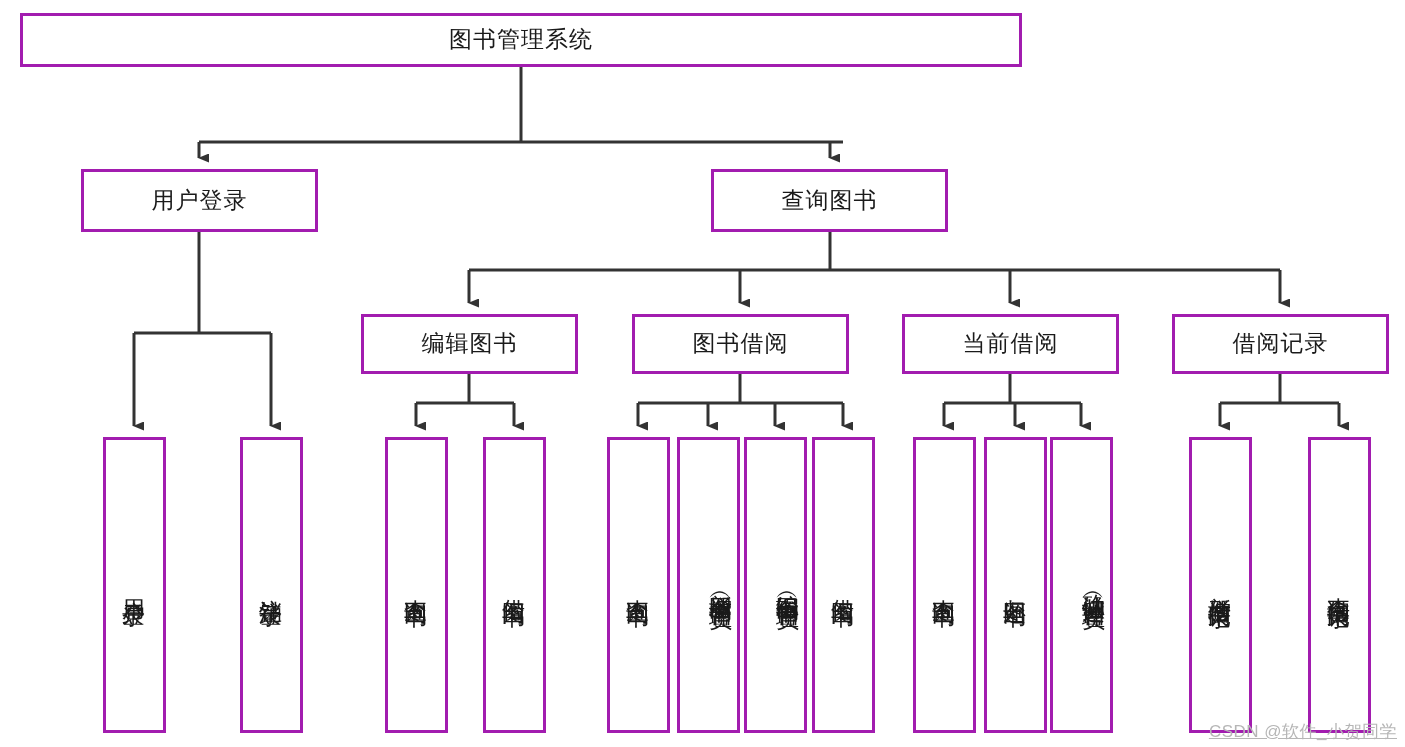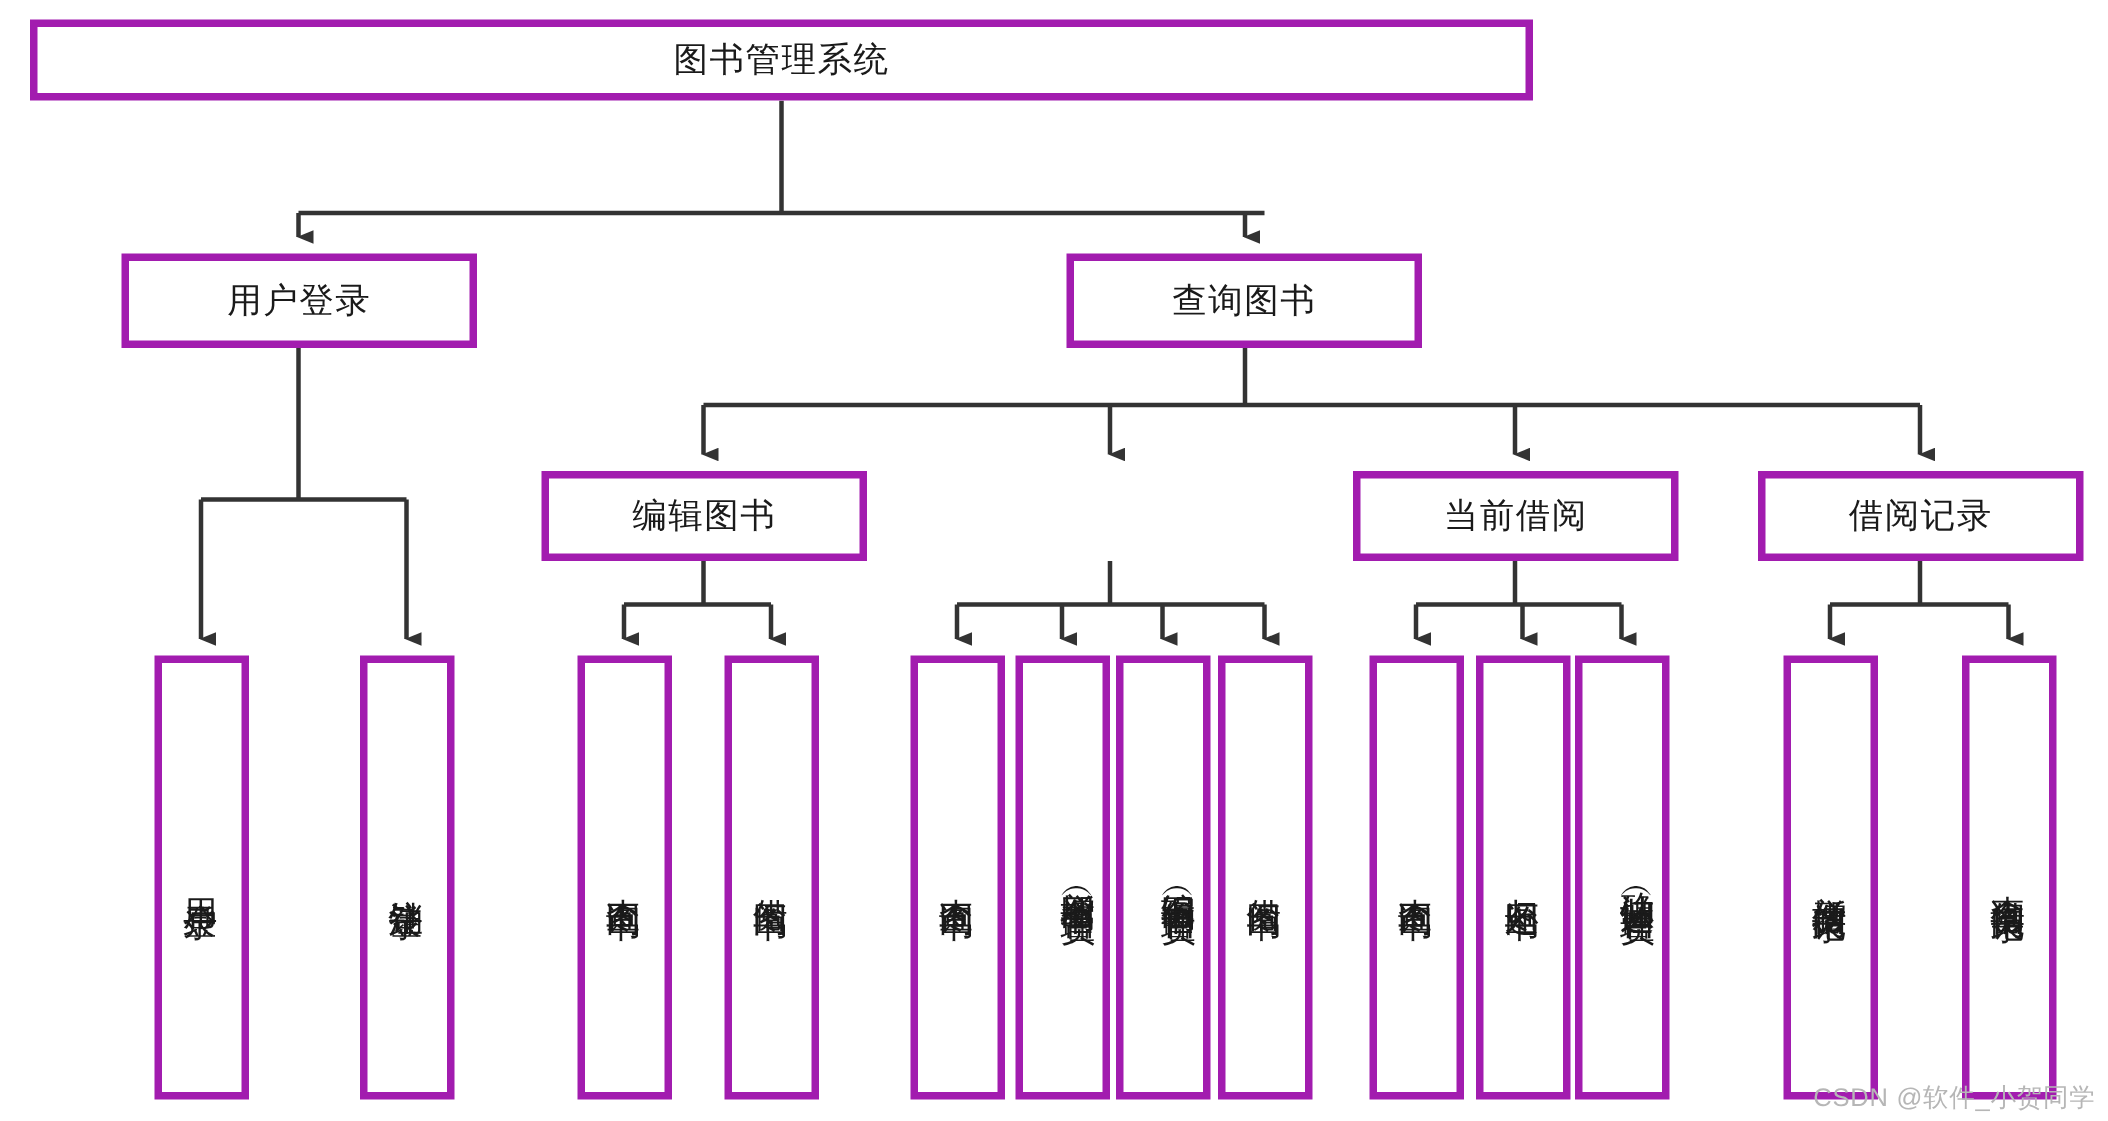--- a/index.html
+++ b/index.html
@@ -21,21 +21,21 @@
     position: absolute;
     left: 0;
     top: 0;
     width: 1405px;
     height: 747px;
     pointer-events: none;
   }
   .node {
     position: absolute;
     box-sizing: border-box;
-    border: 5px solid #a21caf;
+    border: 3px solid #a21caf;
     background: #ffffff;
     display: flex;
     align-items: center;
     justify-content: center;
     color: #1a1a1a;
   }
   .node.horiz {
     font-size: 23px;
     letter-spacing: 1px;
     line-height: 1.2;
@@ -58,20 +58,21 @@
     white-space: pre;
   }
   .watermark {
     position: absolute;
     right: 8px;
     bottom: 4px;
     font-size: 17px;
     color: #b6b6b6;
     letter-spacing: 0.5px;
     white-space: nowrap;
+    text-decoration: underline;
   }
 </style>
 </head>
 <body>
 
 <div id="canvas">
 
   <svg id="edges" viewBox="0 0 1405 747" xmlns="http://www.w3.org/2000/svg">
     <defs>
       <marker id="arrow" markerWidth="9" markerHeight="11" refX="4.5" refY="10" orient="auto" markerUnits="userSpaceOnUse">
@@ -129,20 +130,23 @@
   <div class="node horiz" style="left: 81px; top: 169px; width: 237px; height: 63px;">
     <span class="node-label">用户登录</span>
   </div>
   <div class="node horiz" style="left: 711px; top: 169px; width: 237px; height: 63px;">
     <span class="node-label">查询图书</span>
   </div>
 
   <div class="node horiz" style="left: 361px; top: 314px; width: 217px; height: 60px;">
     <span class="node-label">编辑图书</span>
   </div>
+  <div class="node horiz" style="left: 632px; top: 314px; width: 217px; height: 60px;">
+    <span class="node-label">图书借阅</span>
+  </div>
   <div class="node horiz" style="left: 902px; top: 314px; width: 217px; height: 60px;">
     <span class="node-label">当前借阅</span>
   </div>
   <div class="node horiz" style="left: 1172px; top: 314px; width: 217px; height: 60px;">
     <span class="node-label">借阅记录</span>
   </div>
 
   <div class="node vert center-fit" style="left: 103px; top: 437px; width: 63px; height: 296px;">
     <span class="node-label">用户登录</span>
   </div>

